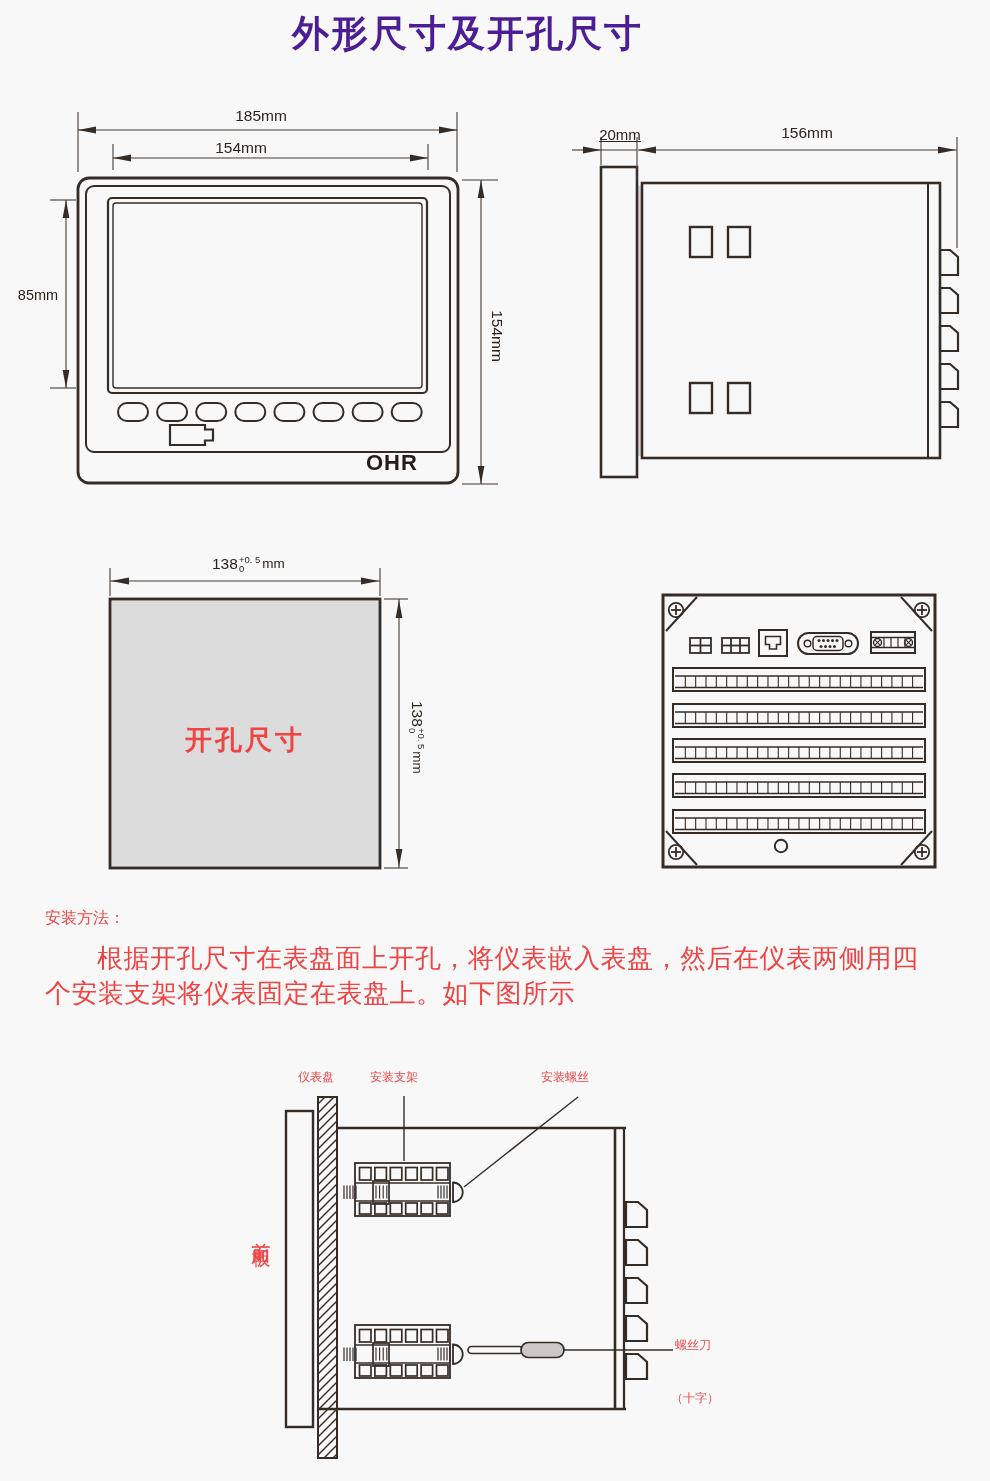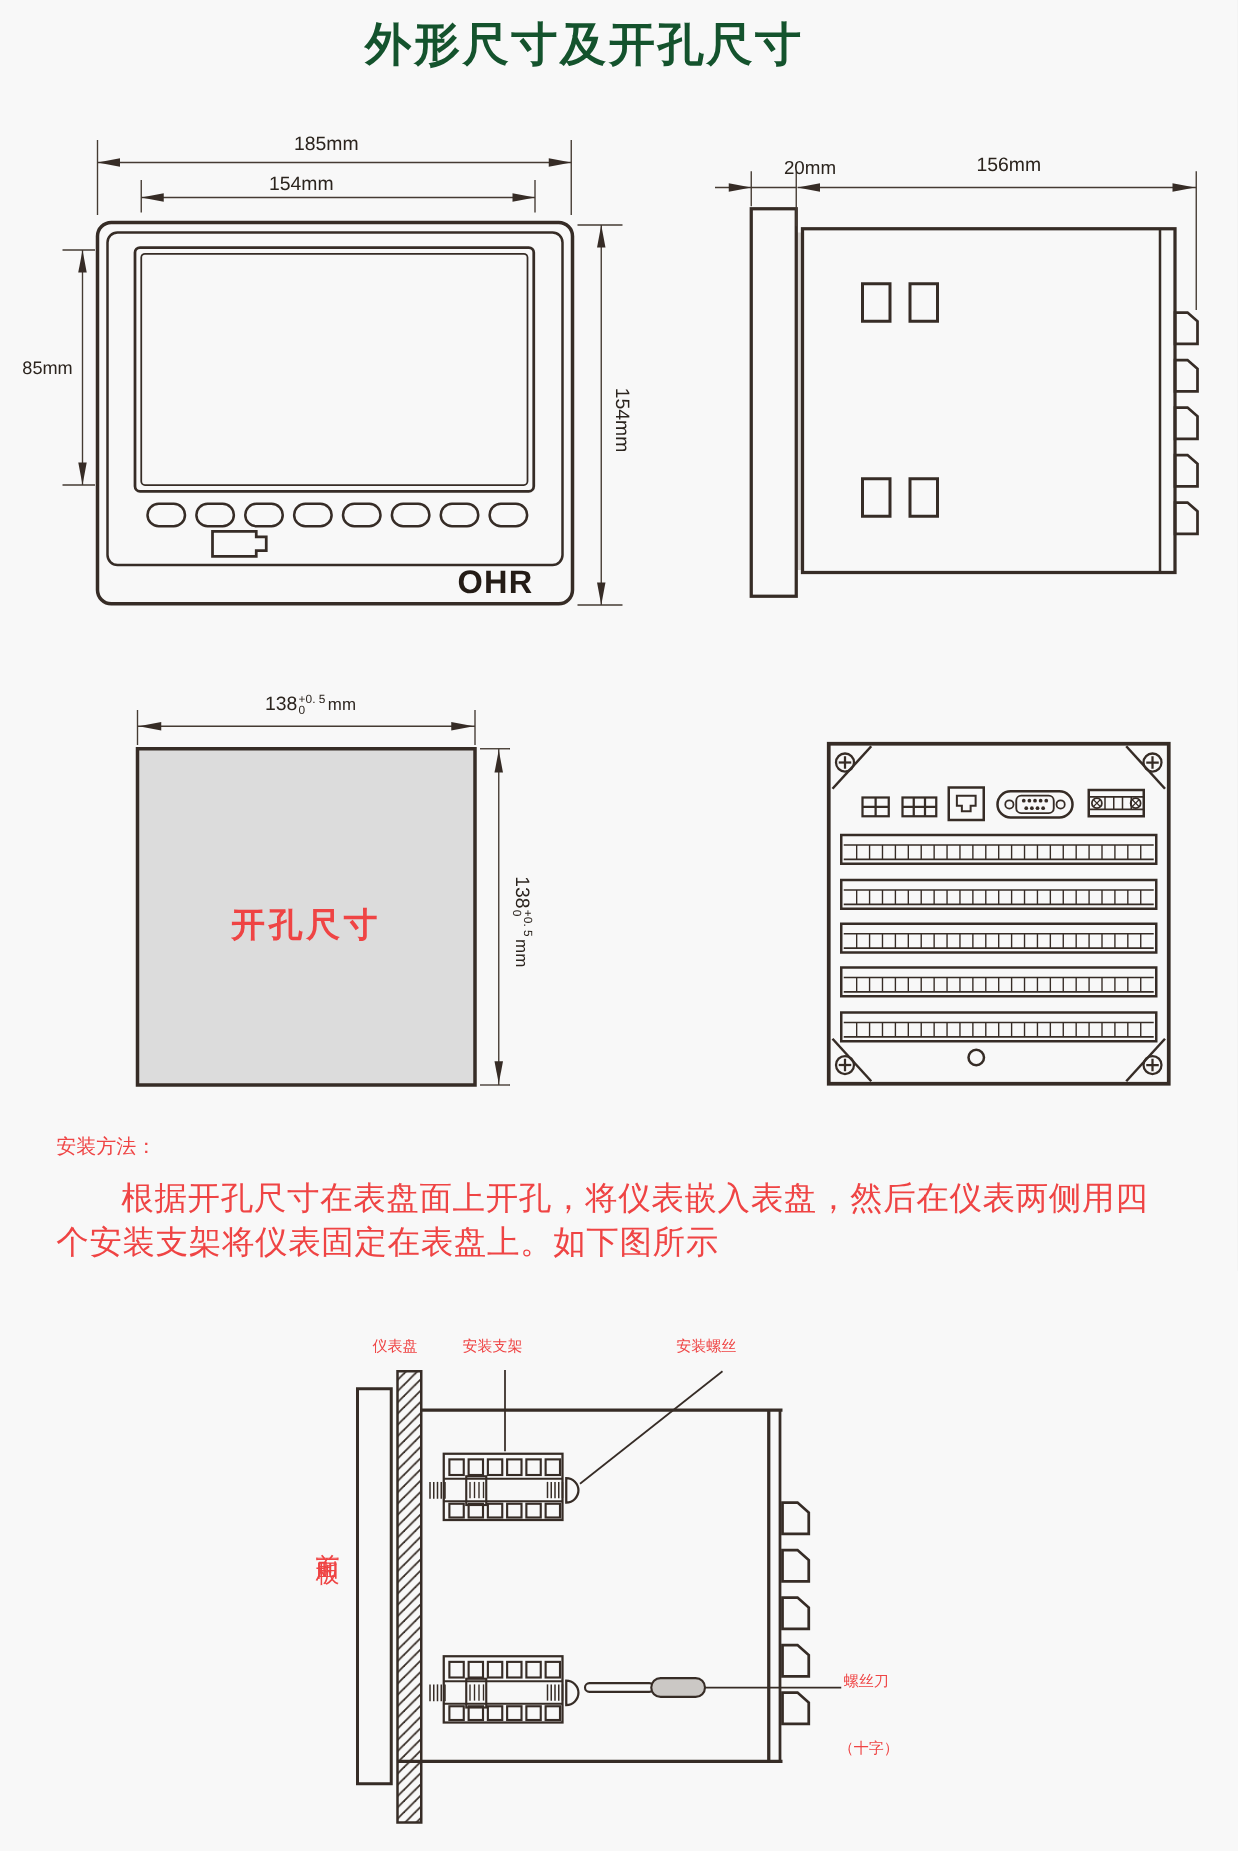--- a/index.html
+++ b/index.html
@@ -9,24 +9,24 @@
     --cutout:#dcdcdc;
   }
   html,body{margin:0;padding:0;}
   body{background:#e9e9e9;font-family:"Liberation Sans",sans-serif;}
   #stage{
     position:relative;width:990px;height:1481px;background:var(--bg);
     margin:0 auto;overflow:hidden;
   }
   #art{position:absolute;left:0;top:0;}
   .txt{position:absolute;color:#241c16;white-space:nowrap;line-height:1;}
-  .title{font-family:Liberation Serif, serif;font-size:37px;font-weight:700;letter-spacing:2px;color:#14532d;}
+  .title{font-family:Liberation Mono, monospace;font-size:37px;font-weight:700;letter-spacing:2px;color:#4c1d95;}
   .dim{font-family:"Liberation Sans",sans-serif;font-size:15.5px;color:#2b241e;transform:translateX(-50%);}
   .dim-rot{transform:translate(-50%,-50%) rotate(90deg);}
-  .brand{font-size:26px;font-weight:800;letter-spacing:1px;color:#241c16;}
+  .brand{font-size:22px;font-weight:800;letter-spacing:1px;color:#241c16;}
   .cutout-label{font-family:"Liberation Serif",serif;font-size:27px;font-weight:700;letter-spacing:3px;color:#1c1713;transform:translate(-50%,-50%);}
   .serif{font-family:"Liberation Serif",serif;color:#ef4444;}
   .heading{font-size:16px;}
   .para{font-size:26px;letter-spacing:0.5px;}
   .dlabel{font-size:12px;}
   .vlabel{writing-mode:vertical-rl;text-orientation:upright;letter-spacing:3px;font-size:19px;line-height:1;}
   
   .tdim{display:inline-flex;align-items:center;font-family:"Liberation Sans",sans-serif;color:#2b241e;}
   .tdim .val{font-size:15.5px;}
   .tdim .tol{display:inline-flex;flex-direction:column;font-size:9.5px;line-height:9px;margin:0 2px 0 1px;text-align:left;}
@@ -456,21 +456,21 @@
         <polygon points="399,867 395.6,849 402.4,849"></polygon>
       </g>
   </svg>
 
   <div class="txt title" style="left:292px;top:18px;">外形尺寸及开孔尺寸</div>
 
   <div class="txt dim" style="left:261px;top:108px;">185mm</div>
   <div class="txt dim" style="left:241px;top:140px;">154mm</div>
   <div class="txt dim" style="left:38px;top:288px;font-size:14.5px;text-align:right;">85mm</div>
   <div class="txt dim dim-rot" style="left:497px;top:336px;">154mm</div>
-  <div class="txt dim" style="left:648px;top:127px;font-size:15px;">20mm</div>
+  <div class="txt dim" style="left:620px;top:127px;font-size:15px;text-decoration:underline;">20mm</div>
   <div class="txt dim" style="left:807px;top:125px;">156mm</div>
 
   <div class="txt brand" style="left:366px;top:452px;">OHR</div>
 
   <div class="txt tdim" style="left:212px;top:555px;">
     <span class="val">138</span>
       <span class="tol">
         <span>+0. 5</span>
         <span>0</span>
       </span>

